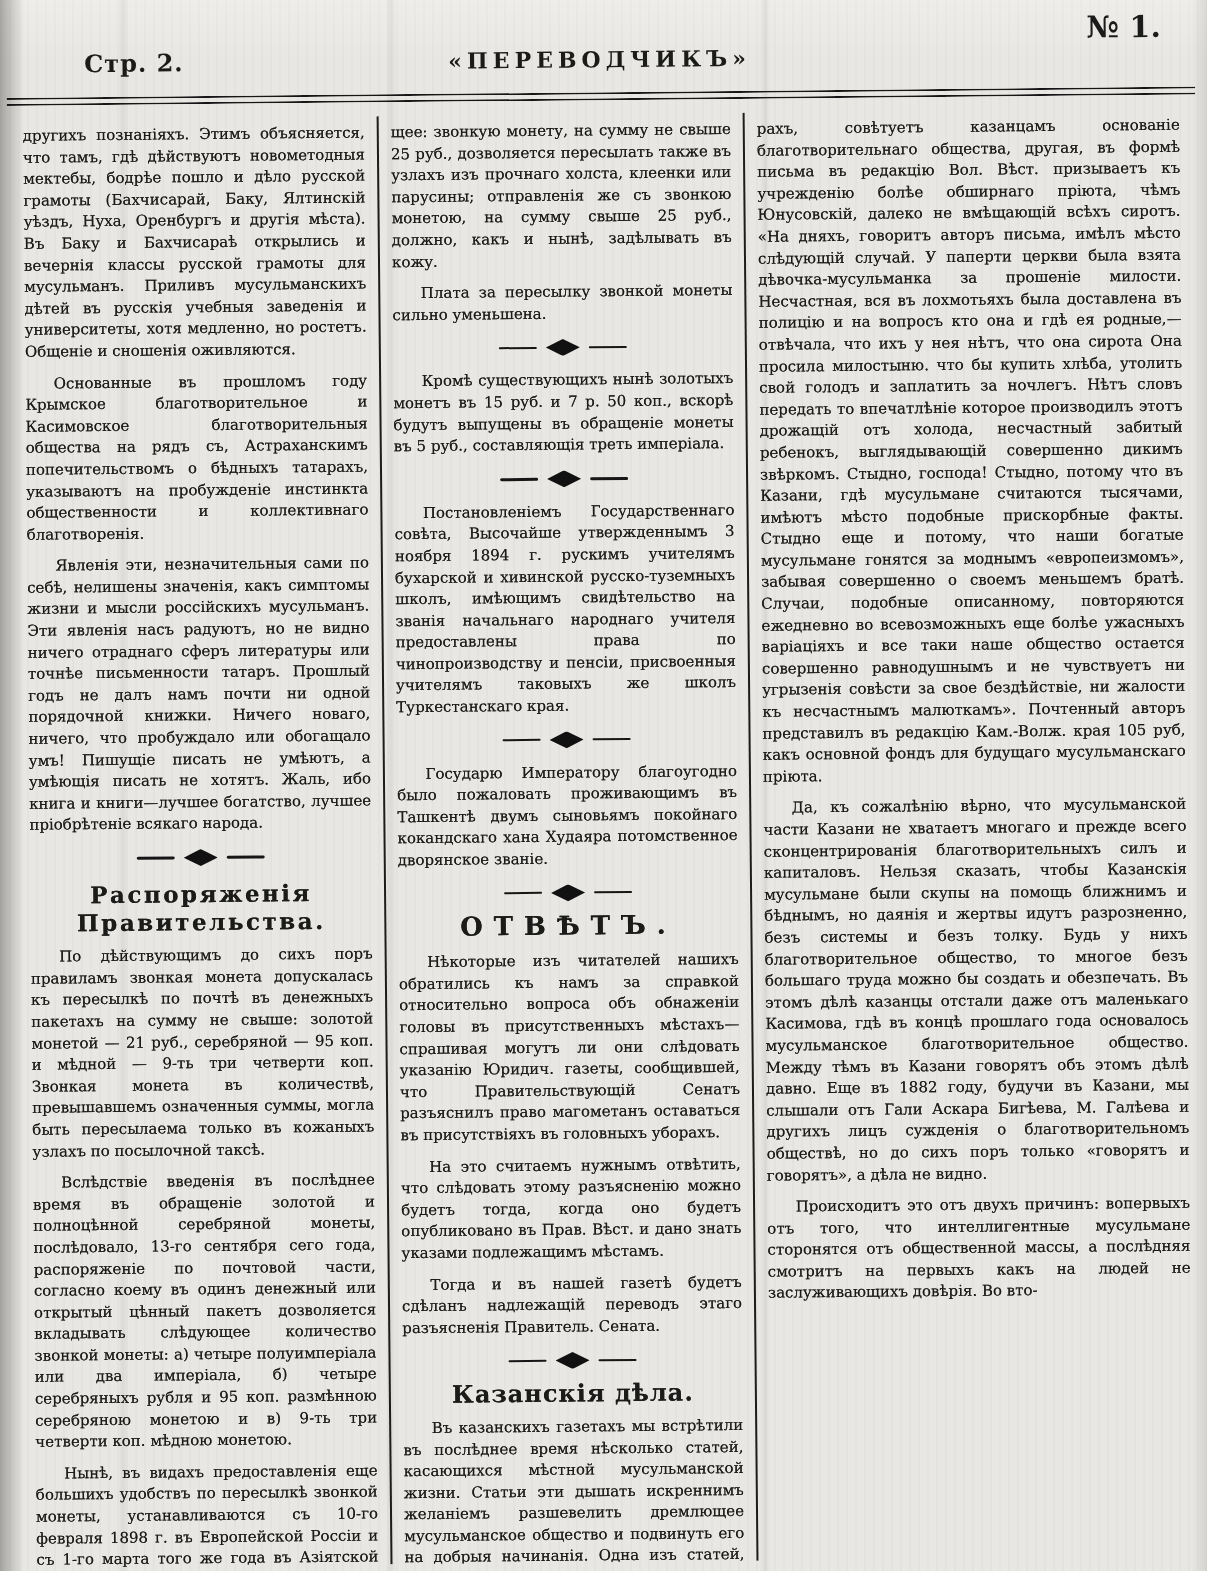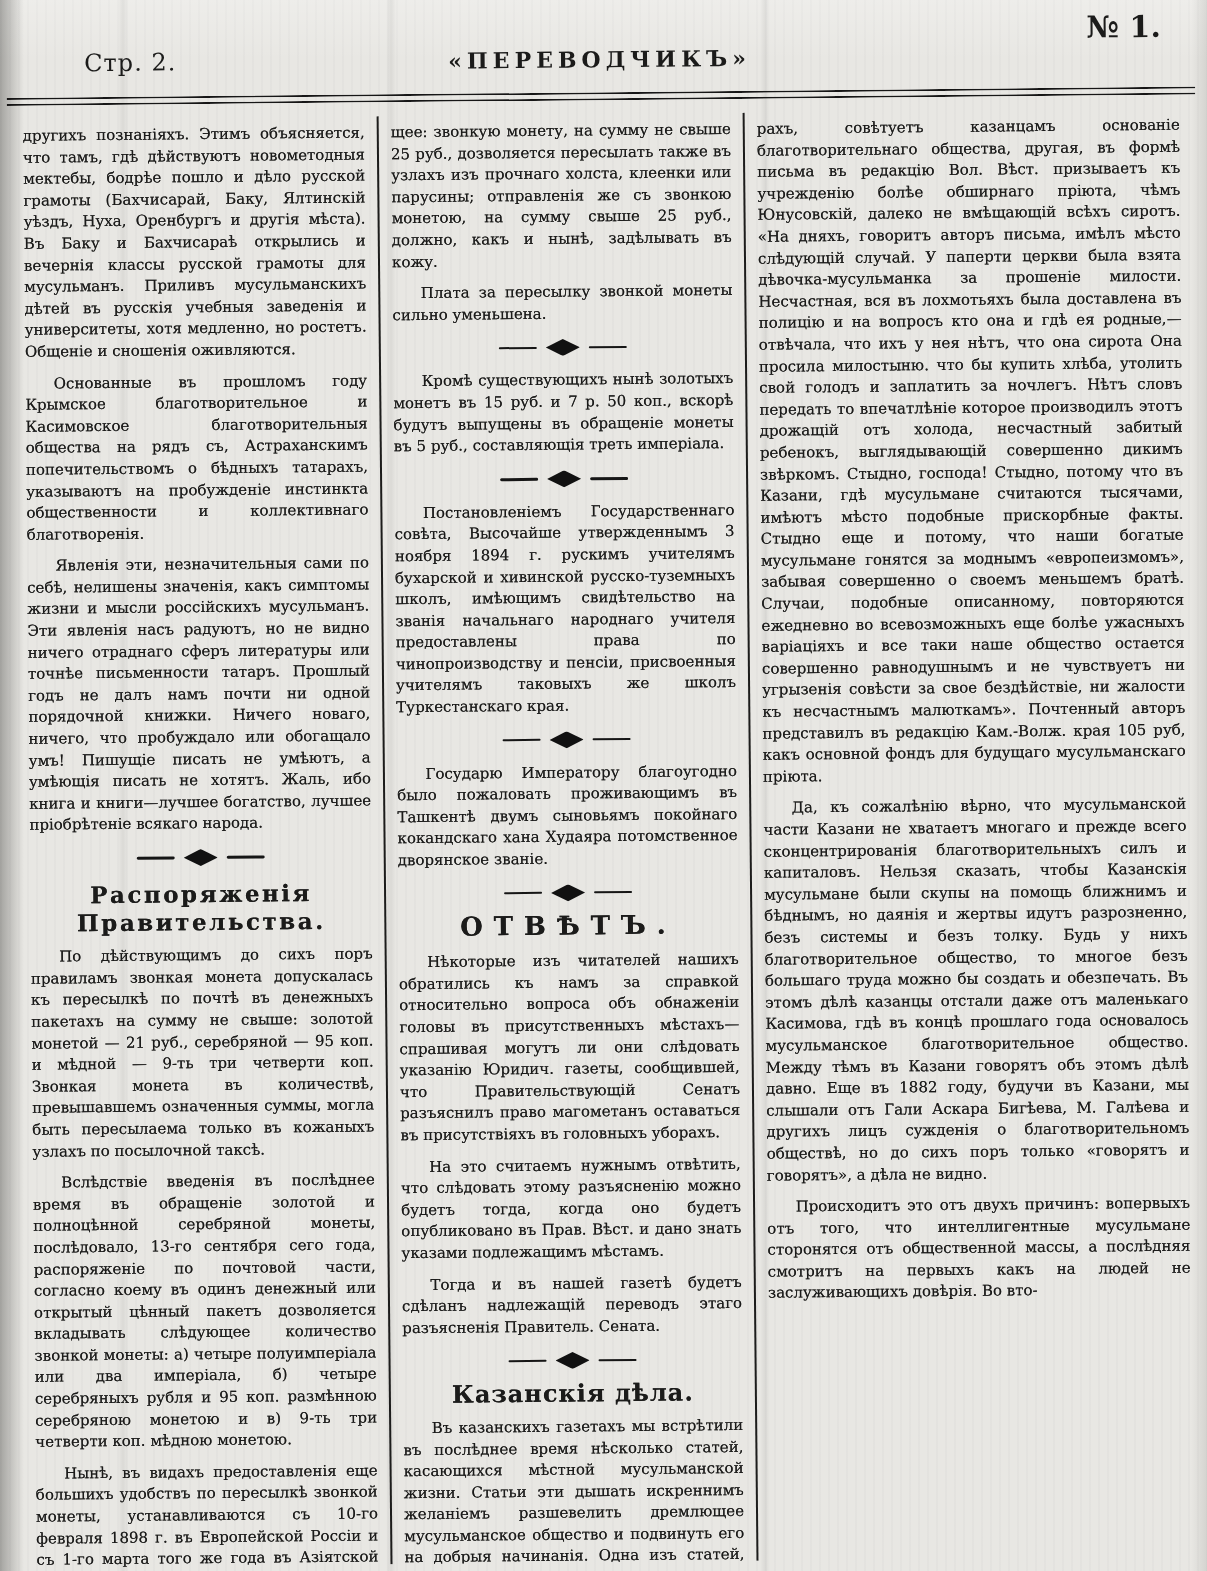--- a/index.html
+++ b/index.html
@@ -18,21 +18,21 @@
       repeating-linear-gradient(90deg, rgba(0,0,0,.018) 0 2px, rgba(0,0,0,0) 2px 9px);
     color:#1b1b1a;
   }
   .fold{position:absolute;top:0;bottom:0;width:10px;pointer-events:none;
     background:linear-gradient(90deg, rgba(0,0,0,0), rgba(0,0,0,.06), rgba(0,0,0,0));}
   .fold.f1{left:118px;} .fold.f2{left:386px;} .fold.f3{left:760px;}
   .tilt{position:absolute;left:0;top:0;right:0;transform:rotate(-0.55deg);transform-origin:52% 30%;}
 
   
   .hdr{position:relative;height:92px;}
-  .pgnum{position:absolute;left:88px;top:44px;font-size:24px;font-weight:normal;letter-spacing:1px;}
+  .pgnum{position:absolute;left:88px;top:44px;font-size:24px;font-weight:bold;letter-spacing:1px;}
   .masthead{position:absolute;left:0;right:0;top:46px;text-align:center;
     font-size:22px;font-weight:bold;letter-spacing:5px;}
   .issue{position:absolute;right:42px;top:14px;font-size:30px;font-weight:bold;}
   .head-rule{position:relative;height:14px;margin:0 8px 0 10px;}
   .head-rule .rl{height:0;border-top:2.6px solid #161616;border-radius:2px;}
   .head-rule .r1{margin-bottom:4px;}
 
   
   .cols{display:grid;grid-template-columns:366px 2px 364px 2px 1fr;
     padding:6px 12px 0 14px;height:1450px;overflow:hidden;}

